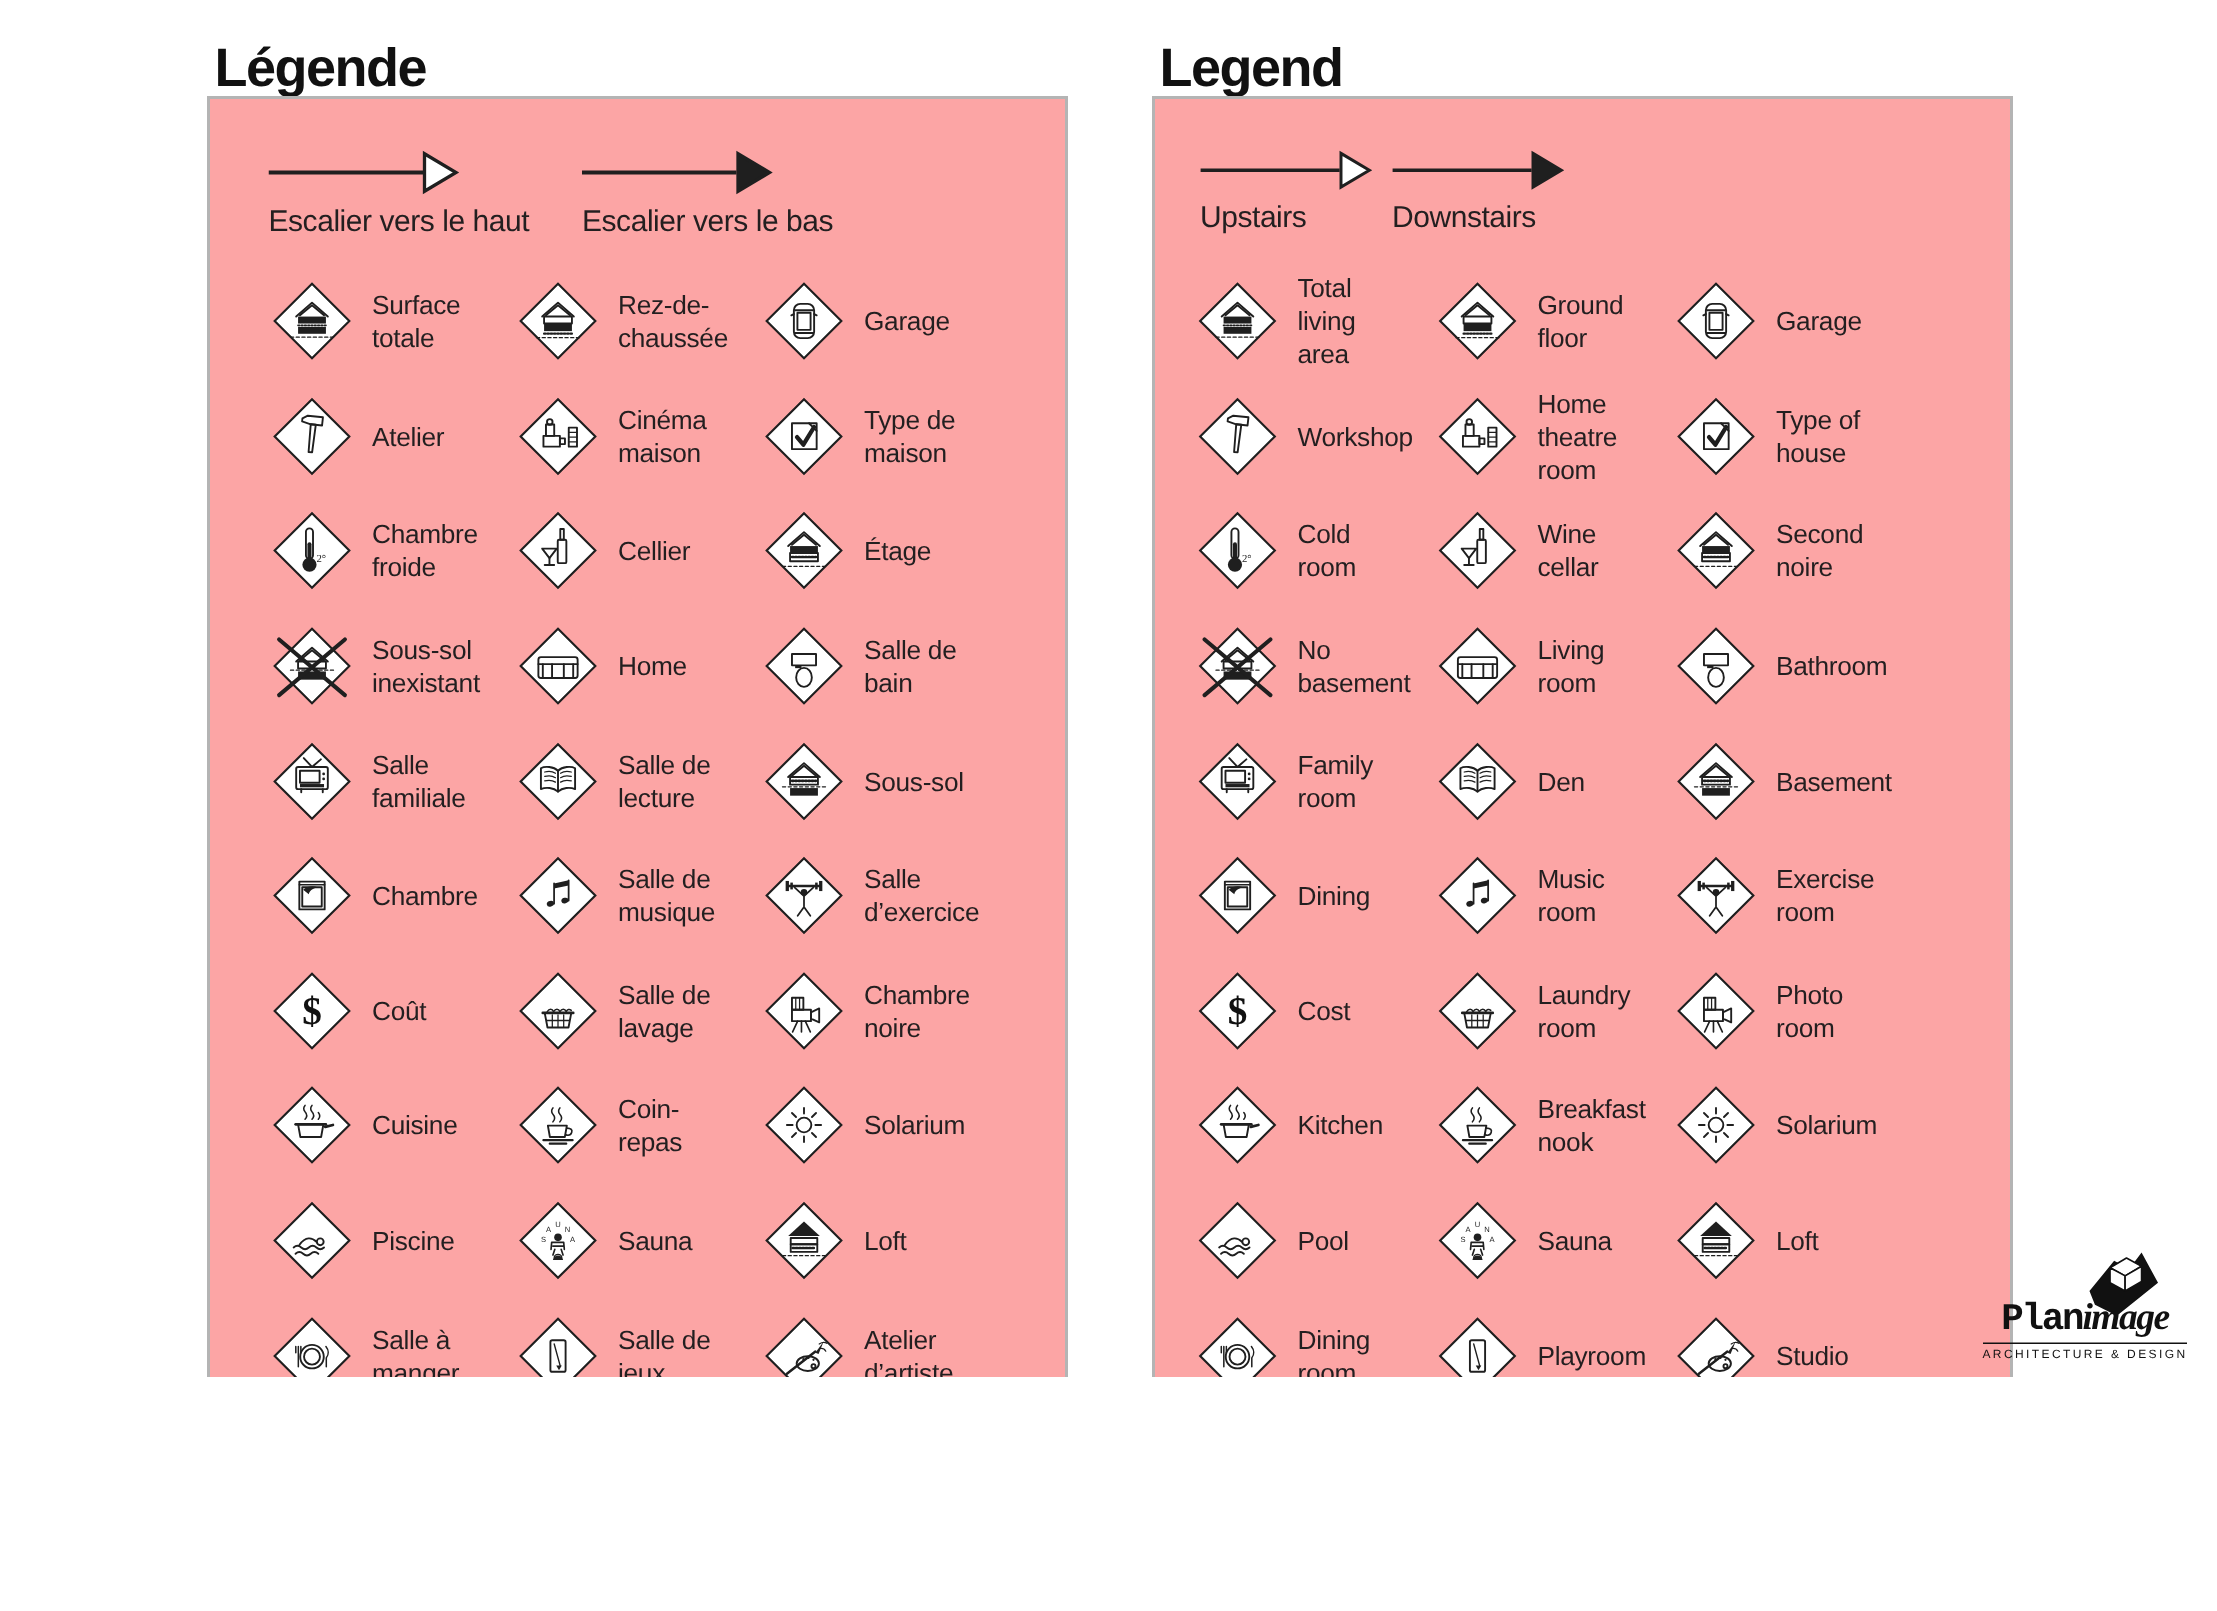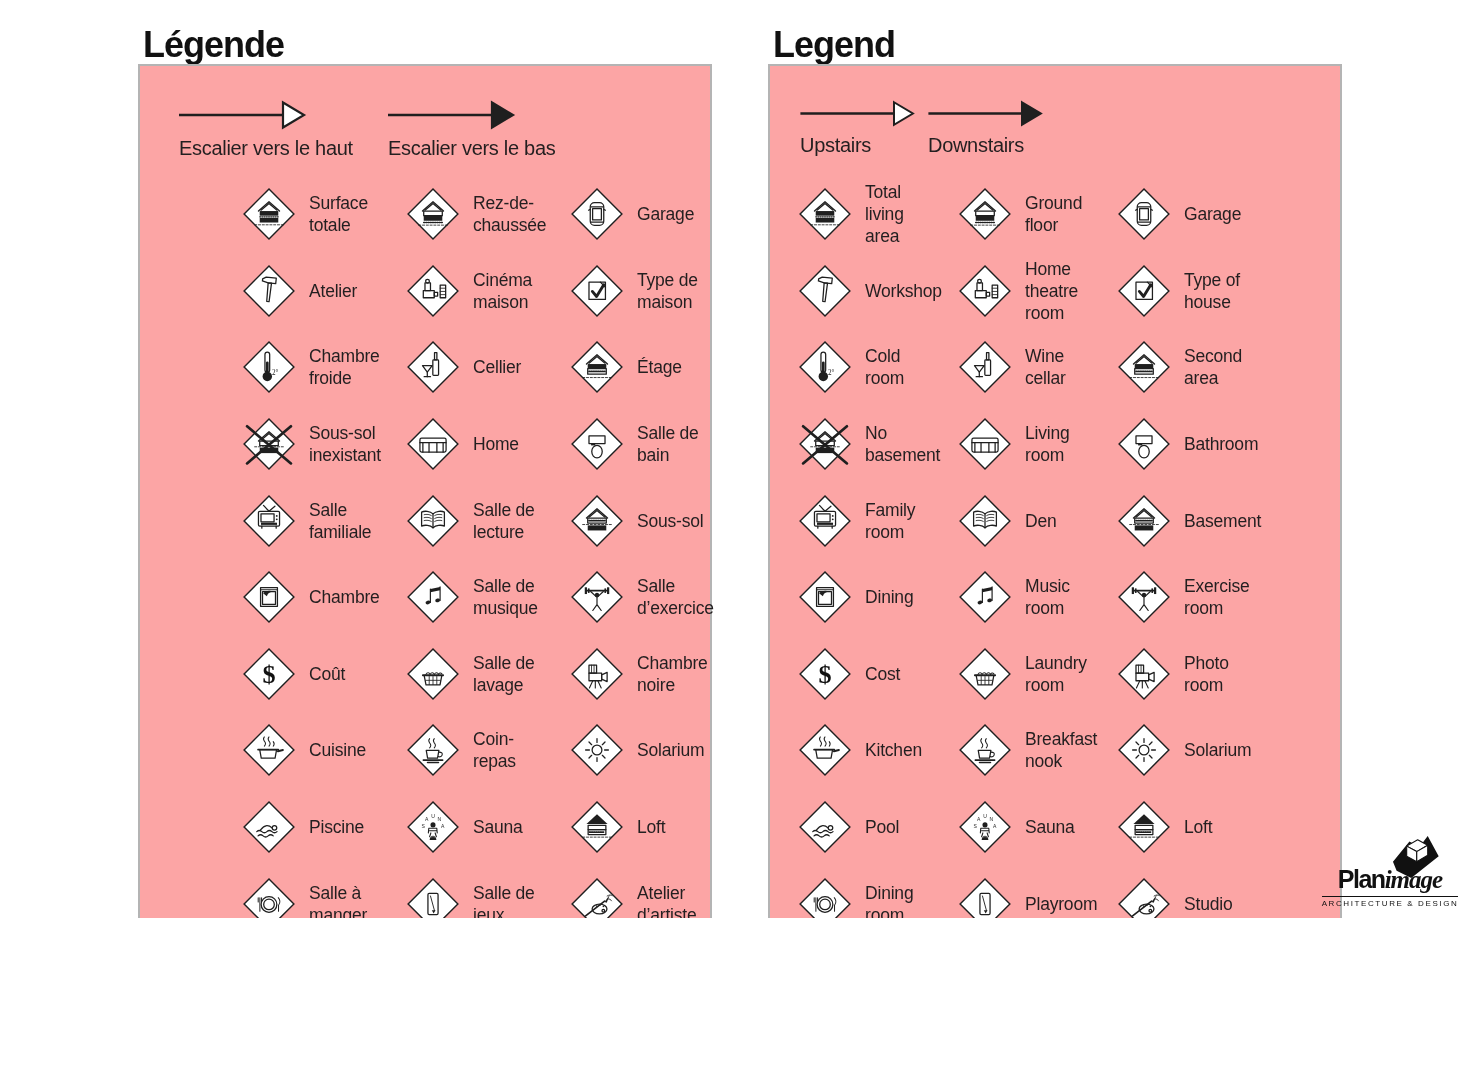--- a/index.html
+++ b/index.html
@@ -12,31 +12,31 @@
 
   .arrow-item{position:absolute;top:34px;}
   .arrow-svg{display:block;}
   .panel-fr .arrow-up{left:39px}.panel-fr .arrow-down{left:248px}
   .panel-en .arrow-up{left:30px}.panel-en .arrow-down{left:158px}
   .panel-en .arrow-svg{width:116px;height:27px;}
   .arrow-label{display:block;margin-top:7px;font-size:20px;letter-spacing:-0.3px;white-space:nowrap;}
 
   .grid{position:absolute;top:110px;left:0;right:0;display:grid;
         grid-template-rows:repeat(10,76.6px);align-items:center;}
-  .panel-fr .grid{padding-left:82px;grid-template-columns:164px 164px 182px;margin-left:20px;}
+  .panel-fr .grid{padding-left:41px;grid-template-columns:164px 164px 182px;}
   .panel-en .grid{padding-left:28px;grid-template-columns:160px 159px 182px;}
   .item{display:flex;align-items:center;}
   .sym{width:54px;height:54px;flex:0 0 54px;margin-right:13px;}
   .dsvg{width:54px;height:54px;display:block;}
   .lbl{font-size:17.5px;line-height:22px;letter-spacing:-0.2px;white-space:pre-line;}
 
   .logo{position:absolute;right:8px;bottom:8px;width:160px;text-align:center;color:#111;}
   .logo-graphic{display:block;margin-left:auto;margin-right:24px;}
   .logo-text{margin-top:-15px;line-height:1;white-space:nowrap;}
-  .logo-plan{font-weight:700;font-size:25px;letter-spacing:-1.5px;font-family:Liberation Sans, sans-serif;}
+  .logo-plan{font-weight:700;font-size:25px;letter-spacing:-1.5px;font-family:Liberation Mono, monospace;}
   .logo-image{font-style:italic;font-weight:700;font-size:25px;letter-spacing:-1px;font-family:"Liberation Serif",serif;}
   .logo-tagline{display:inline-block;font-size:8px;letter-spacing:1.6px;border-top:1px solid #111;padding-top:2px;margin-top:2px;}
 </style>
 </head>
 <body>
 
 <div class="page">
 
   <h1 class="panel-title title-fr">Légende</h1>
   <h1 class="panel-title title-en">Legend</h1>
@@ -681,21 +681,21 @@
                 <polyline points="19.5,28.5 32,17.5 44.5,28.5"></polyline>
                 <polyline points="22.5,27.5 32,19.5 41.5,27.5"></polyline>
                 <rect x="21" y="28.5" width="22" height="5.5" fill="#1f1f1f" stroke="none"></rect>
                 <rect x="21" y="34" width="22" height="6.5"></rect>
                 <line x1="22.5" y1="37.2" x2="41.5" y2="37.2" stroke-width="2" stroke-dasharray="1.2,1.4"></line>
                 <line x1="15" y1="44.5" x2="49" y2="44.5" stroke-width="1" stroke-dasharray="2.5,2"></line>
               </g>
             </svg>
           </span>
           <span class="lbl">Second
-area</span>
+noire</span>
         </div>
         <div class="item">
           <span class="sym">
             <svg viewBox="0 0 64 64" class="dsvg">
               <polygon points="32,2.5 61.5,32 32,61.5 2.5,32" fill="#fff" stroke="#1f1f1f" stroke-width="1.7"></polygon>
               <g stroke="#1f1f1f" stroke-width="1.5" fill="none" stroke-linecap="round" stroke-linejoin="round">
                 <polyline points="19.5,28.5 32,17.5 44.5,28.5"></polyline>
                 <polyline points="22.5,27.5 32,19.5 41.5,27.5"></polyline>
                 <rect x="21" y="28.5" width="22" height="5.5"></rect>
                 <line x1="15" y1="35.3" x2="49" y2="35.3" stroke-width="1" stroke-dasharray="2.5,2"></line>

